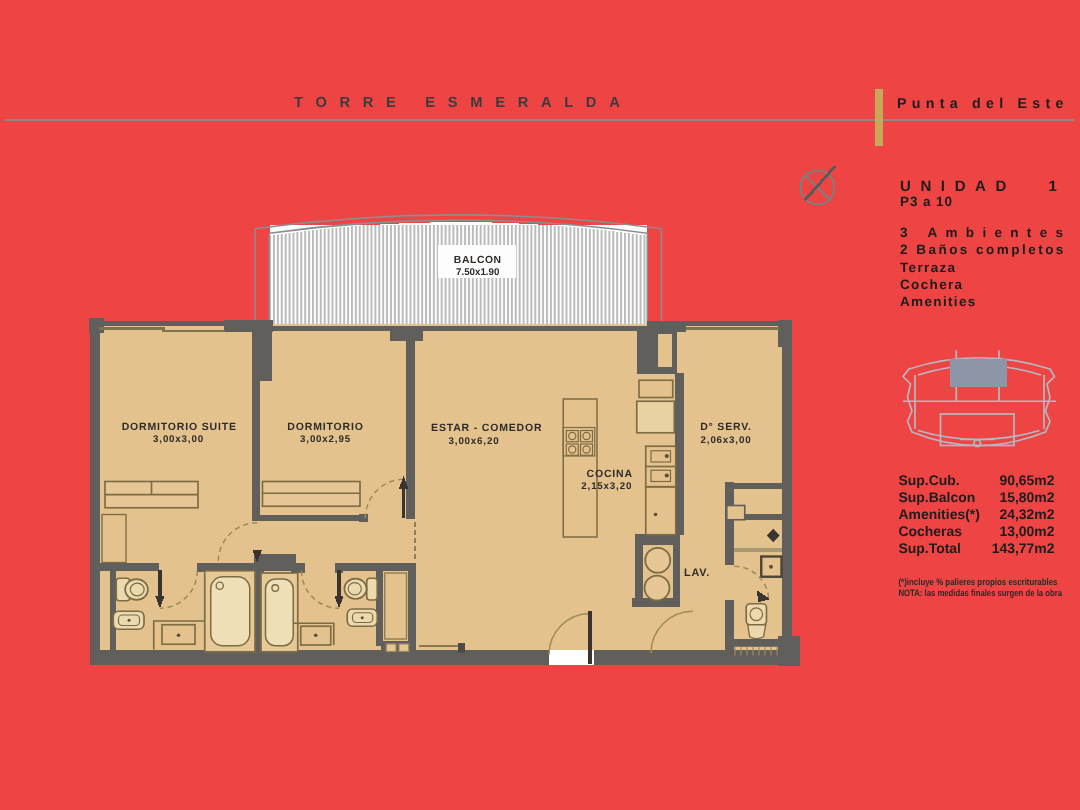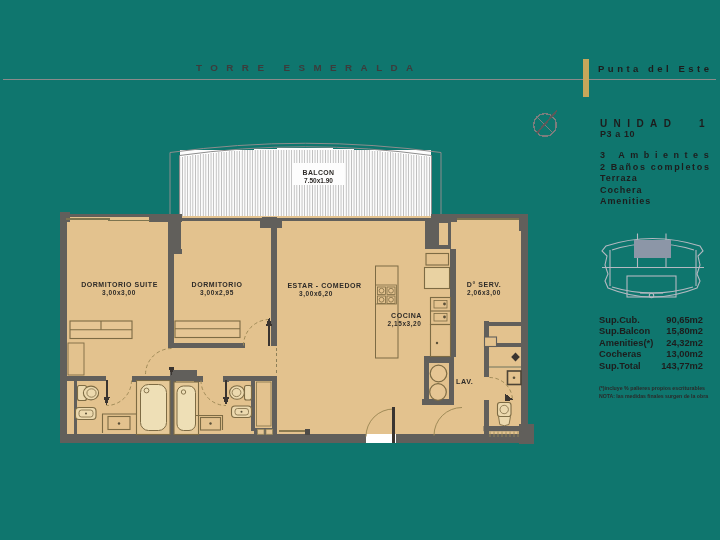--- a/index.html
+++ b/index.html
@@ -1,16 +1,16 @@
 <!DOCTYPE html>
 <html><head>
 <meta charset="utf-8">
 <style>
 html,body{margin:0;padding:0;background:#fff;}
-#page{position:relative;width:720px;height:540px;background:#0f766e;overflow:hidden;
+#page{position:relative;width:720px;height:540px;background:#ef4444;overflow:hidden;
 font-family:"Liberation Sans",sans-serif;}
 svg text{font-family:"Liberation Sans",sans-serif;}
 </style>
 </head>
 <body>
 <div id="page">
 <svg width="720" height="540" viewBox="0 0 720 540" shape-rendering="crispEdges">
 
 <text x="196" y="71" font-size="9.8" font-weight="bold" fill="#3c3c3c" letter-spacing="8.45">TORRE ESMERALDA</text>
 

